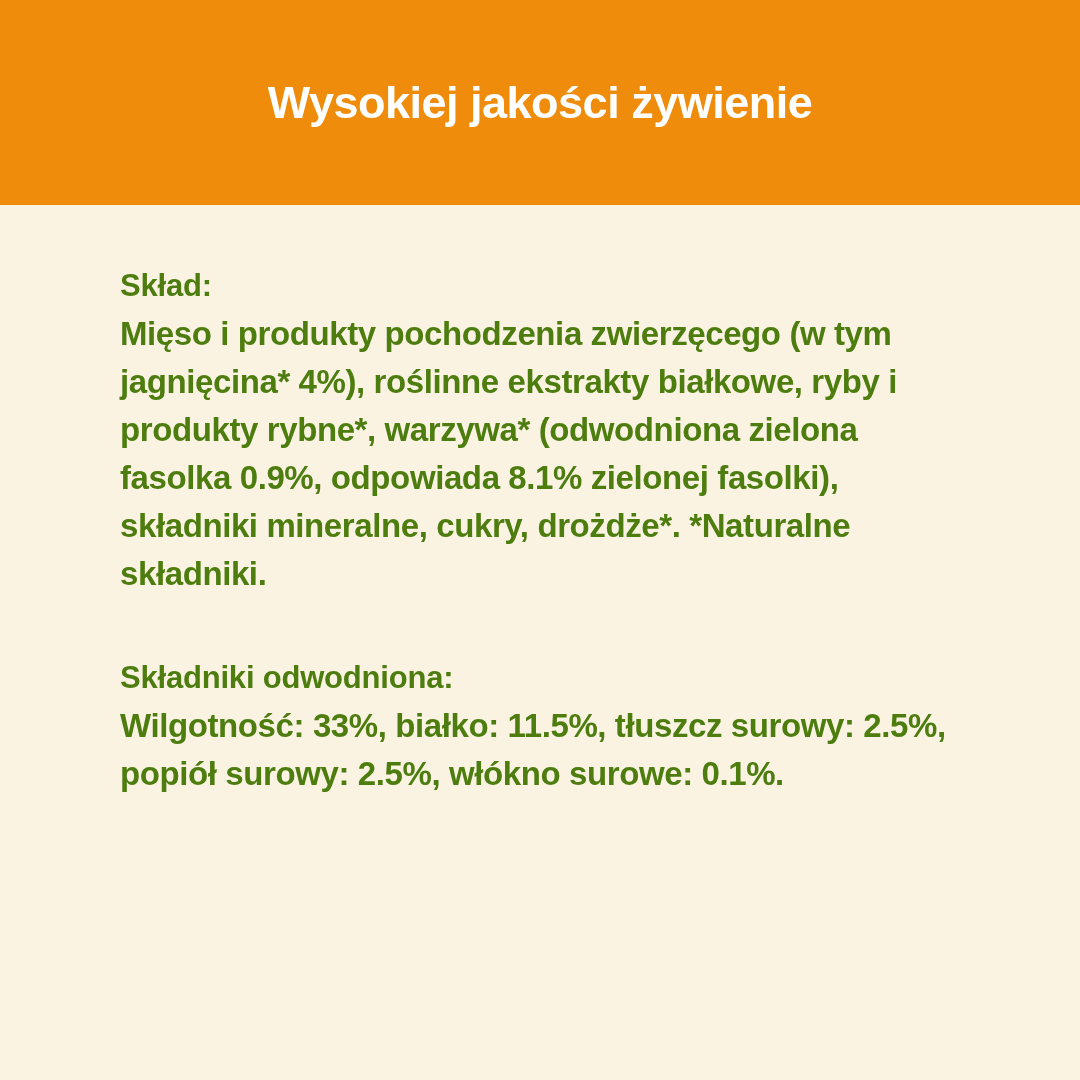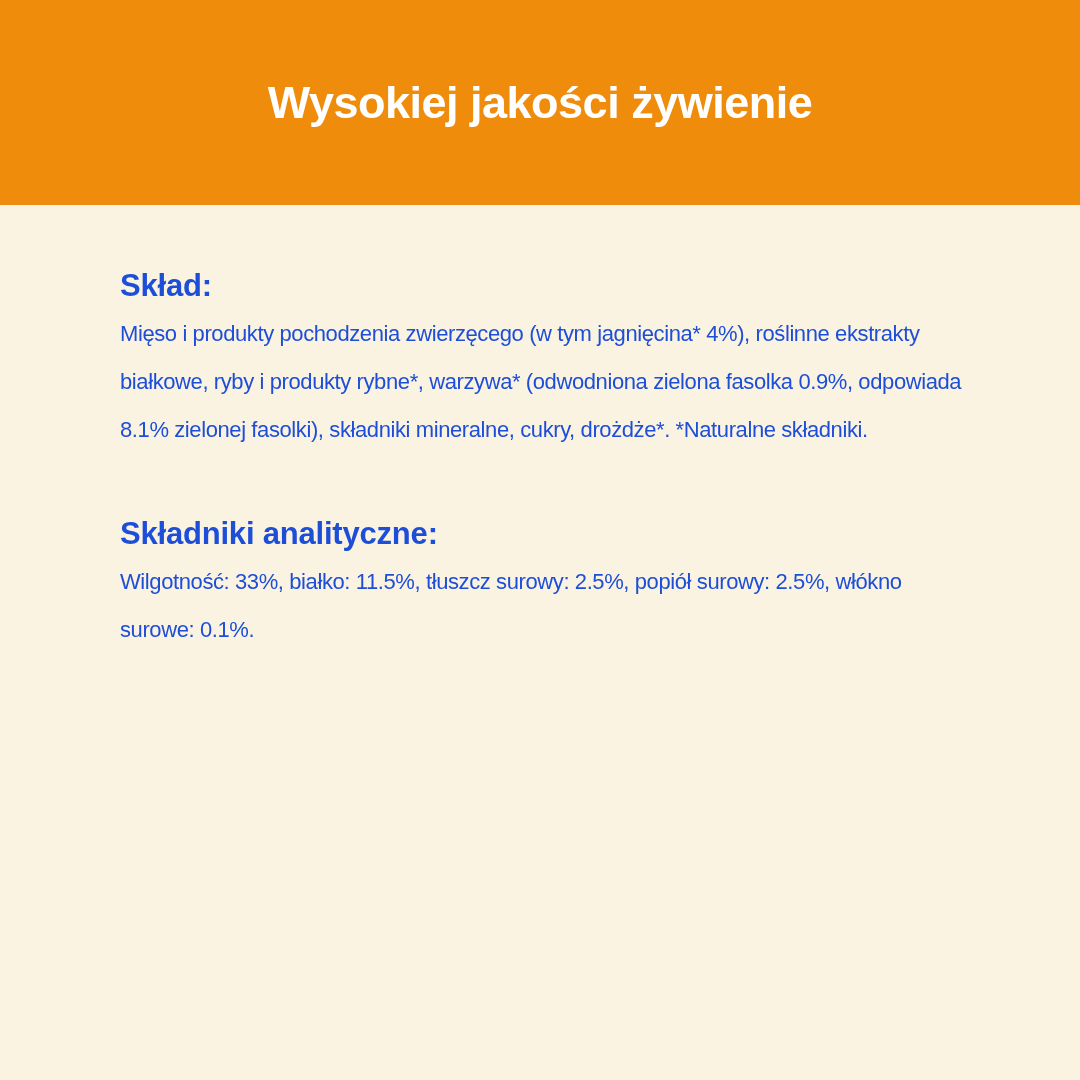--- a/index.html
+++ b/index.html
@@ -28,32 +28,32 @@
     text-align: right;
   }
   .banner .title-line {
     font-size: 45px;
     font-weight: 700;
     line-height: 61px;
     letter-spacing: -0.5px;
   }
   .content {
     padding: 57px 118px 0 120px;
-    color: #1d4ed8;
+    color: #4d7c0f;
   }
   .section { margin-bottom: 56px; }
   .section-heading {
     font-size: 31px;
     font-weight: 700;
     line-height: 48px;
     letter-spacing: -0.2px;
   }
   .section-body {
-    font-size: 22px;
-    font-weight: 400;
+    font-size: 33px;
+    font-weight: 700;
     line-height: 48px;
     letter-spacing: -0.4px;
     max-width: 850px;
   }
 </style>
 </head>
 <body>
 
 <div class="page">
 
@@ -65,18 +65,18 @@
 
     <section class="section">
       <h2 class="section-heading">Skład:</h2>
       <p class="section-body">Mięso i produkty pochodzenia zwierzęcego (w tym jagnięcina* 4%), roślinne ekstrakty białkowe, ryby i produkty rybne*, warzywa* (odwodniona zielona fasolka 0.9%, odpowiada 8.1% zielonej fasolki), składniki mineralne, cukry, drożdże*. *Naturalne składniki.</p>
     </section>
 
     <section class="section">
     </section>
 
     <section class="section">
-      <h2 class="section-heading">Składniki analityczne:</h2>
+      <h2 class="section-heading">Składniki odwodniona:</h2>
       <p class="section-body">Wilgotność: 33%, białko: 11.5%, tłuszcz surowy: 2.5%, popiół surowy: 2.5%, włókno surowe: 0.1%.</p>
     </section>
 
   </main>
 </div>
 
 </body></html>

